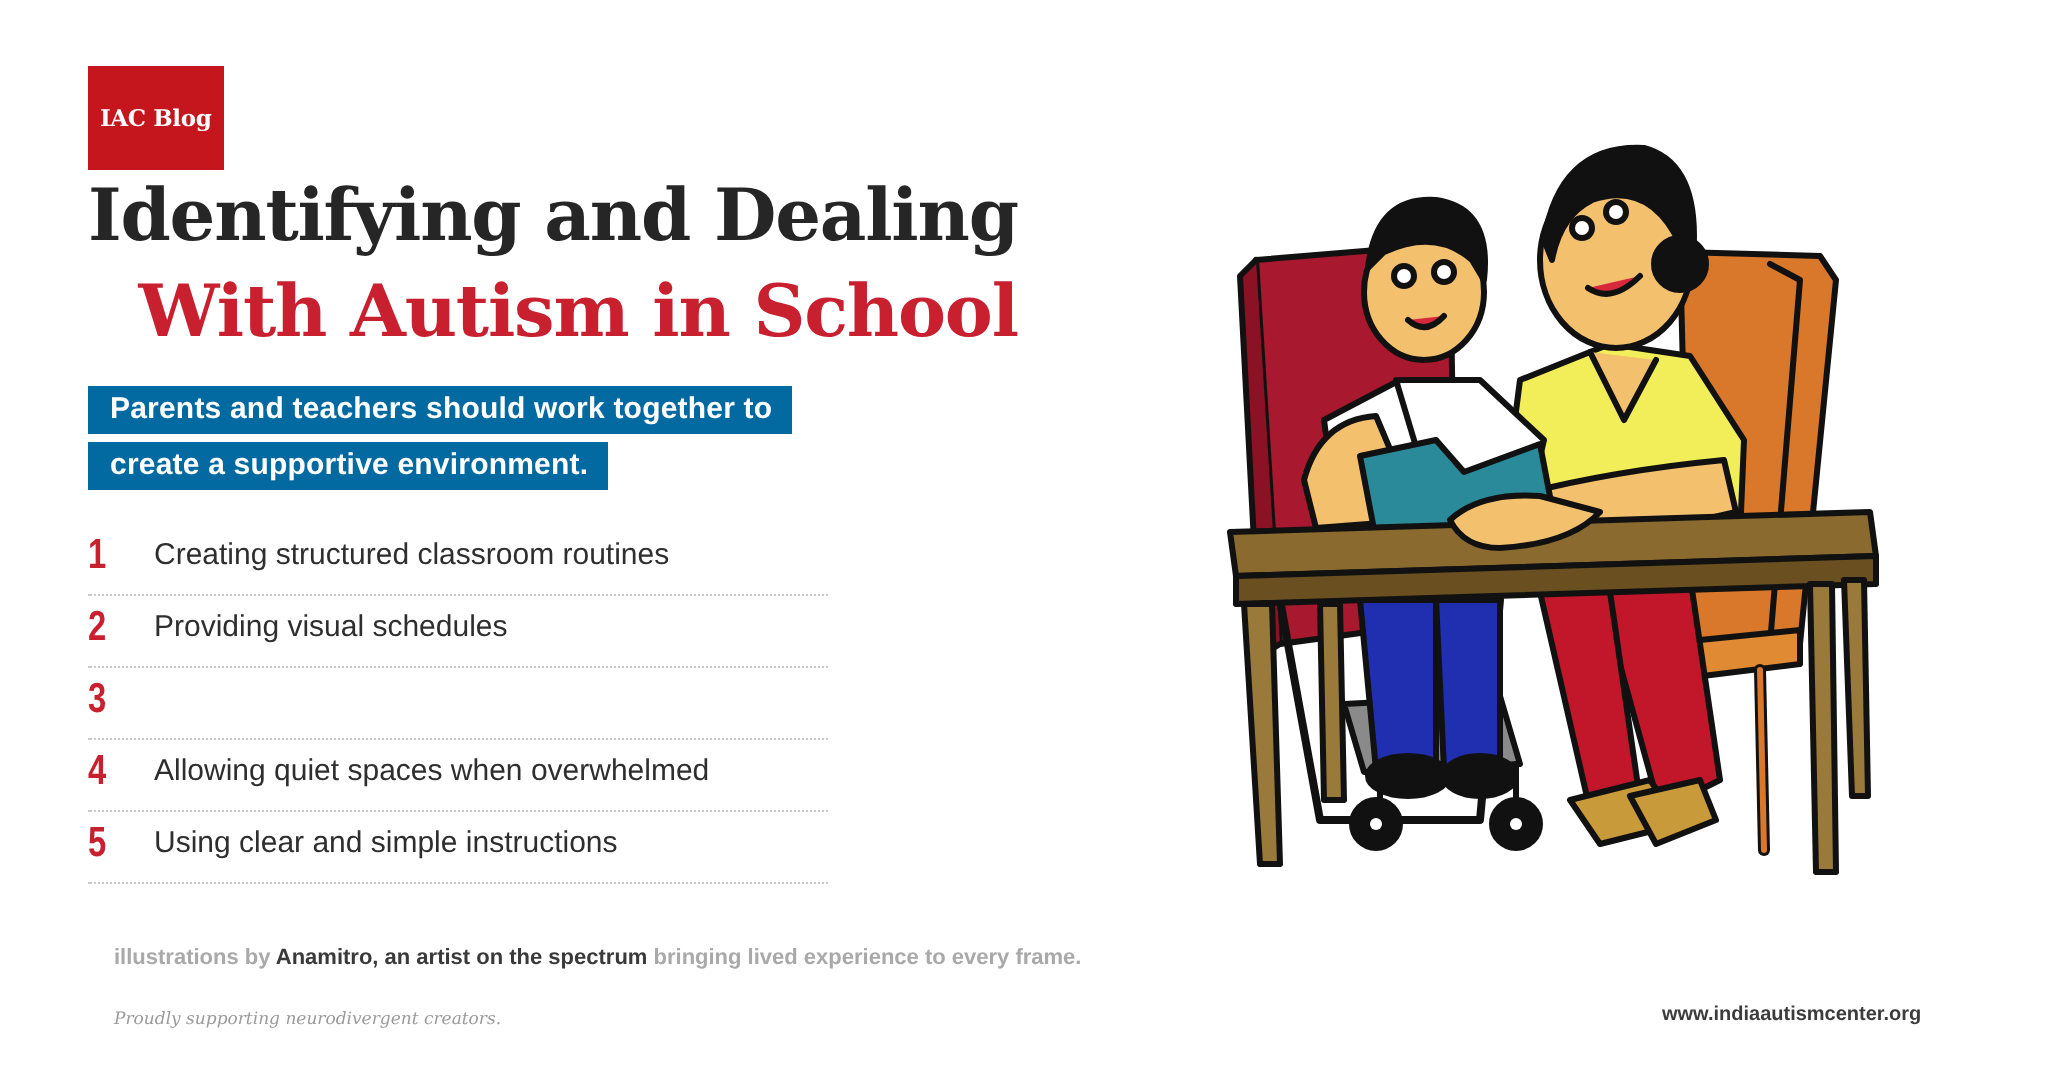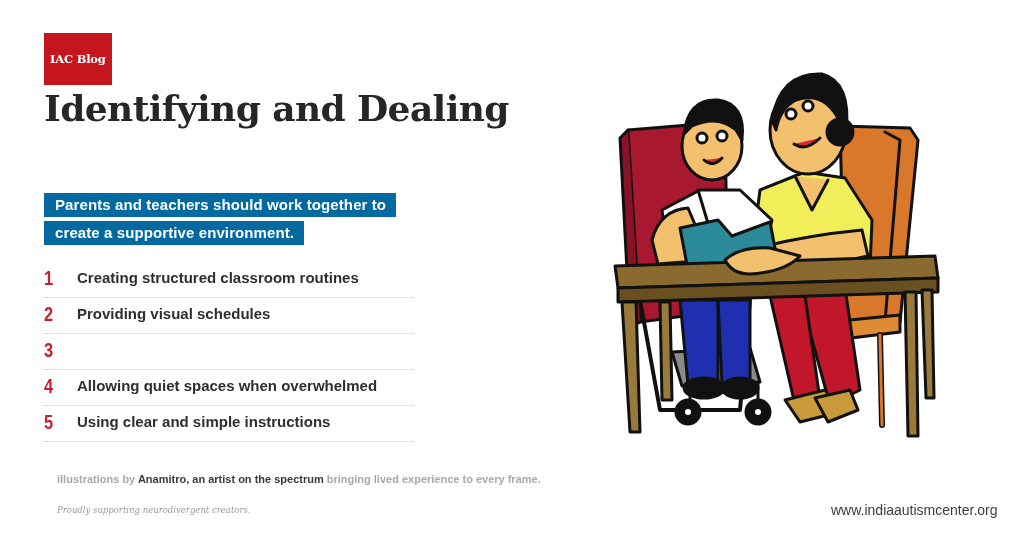--- a/index.html
+++ b/index.html
@@ -37,45 +37,46 @@
       box-sizing: border-box;
     }
     .num {
       position: absolute; left: 0; top: 4px; width: 16px; text-align: left;
       color: #c8202f; font-weight: bold; font-size: 21px;
       font-family: "Liberation Sans", sans-serif;
       transform: scaleX(0.78); transform-origin: left top;
     }
     .label {
       position: absolute; left: 33px; top: 7px;
-      color: #2e2e2e; font-weight: bold; font-size: 15px;
+      color: #2e2e2e; font-weight: normal; font-size: 15px;
     }
     .credit {
       position: absolute; left: 57px; top: 473px;
       font-size: 11px; font-weight: bold; color: #a9a9a9;
     }
     .credit .strong { color: #3a3a3a; }
     .note {
       position: absolute; left: 57px; top: 505px;
       font-family: "DejaVu Serif", serif; font-style: italic;
       font-size: 8.5px; color: #9a9a9a;
     }
     .url {
       position: absolute; left: 831px; top: 502px;
-      font-size: 14px; font-weight: normal; color: #3c3c3c;
+      font-size: 10px; font-weight: bold; color: #3c3c3c;
     }
     .illus { position: absolute; left: 600px; top: 60px; width: 350px; height: 390px; }
   </style>
 </head>
 <body>
 
 <div class="tag">IAC Blog</div>
 
 <h1 class="title">
   <span class="l1">Identifying and Dealing</span>
+  <span class="l2">With Autism in School</span>
 </h1>
 
 <div class="subtitle">
   <span class="line">Parents and teachers should work together to</span>
   <span class="line">create a supportive environment.</span>
 </div>
 
 <div class="list">
   <div class="item">
     <span class="num">1</span>

